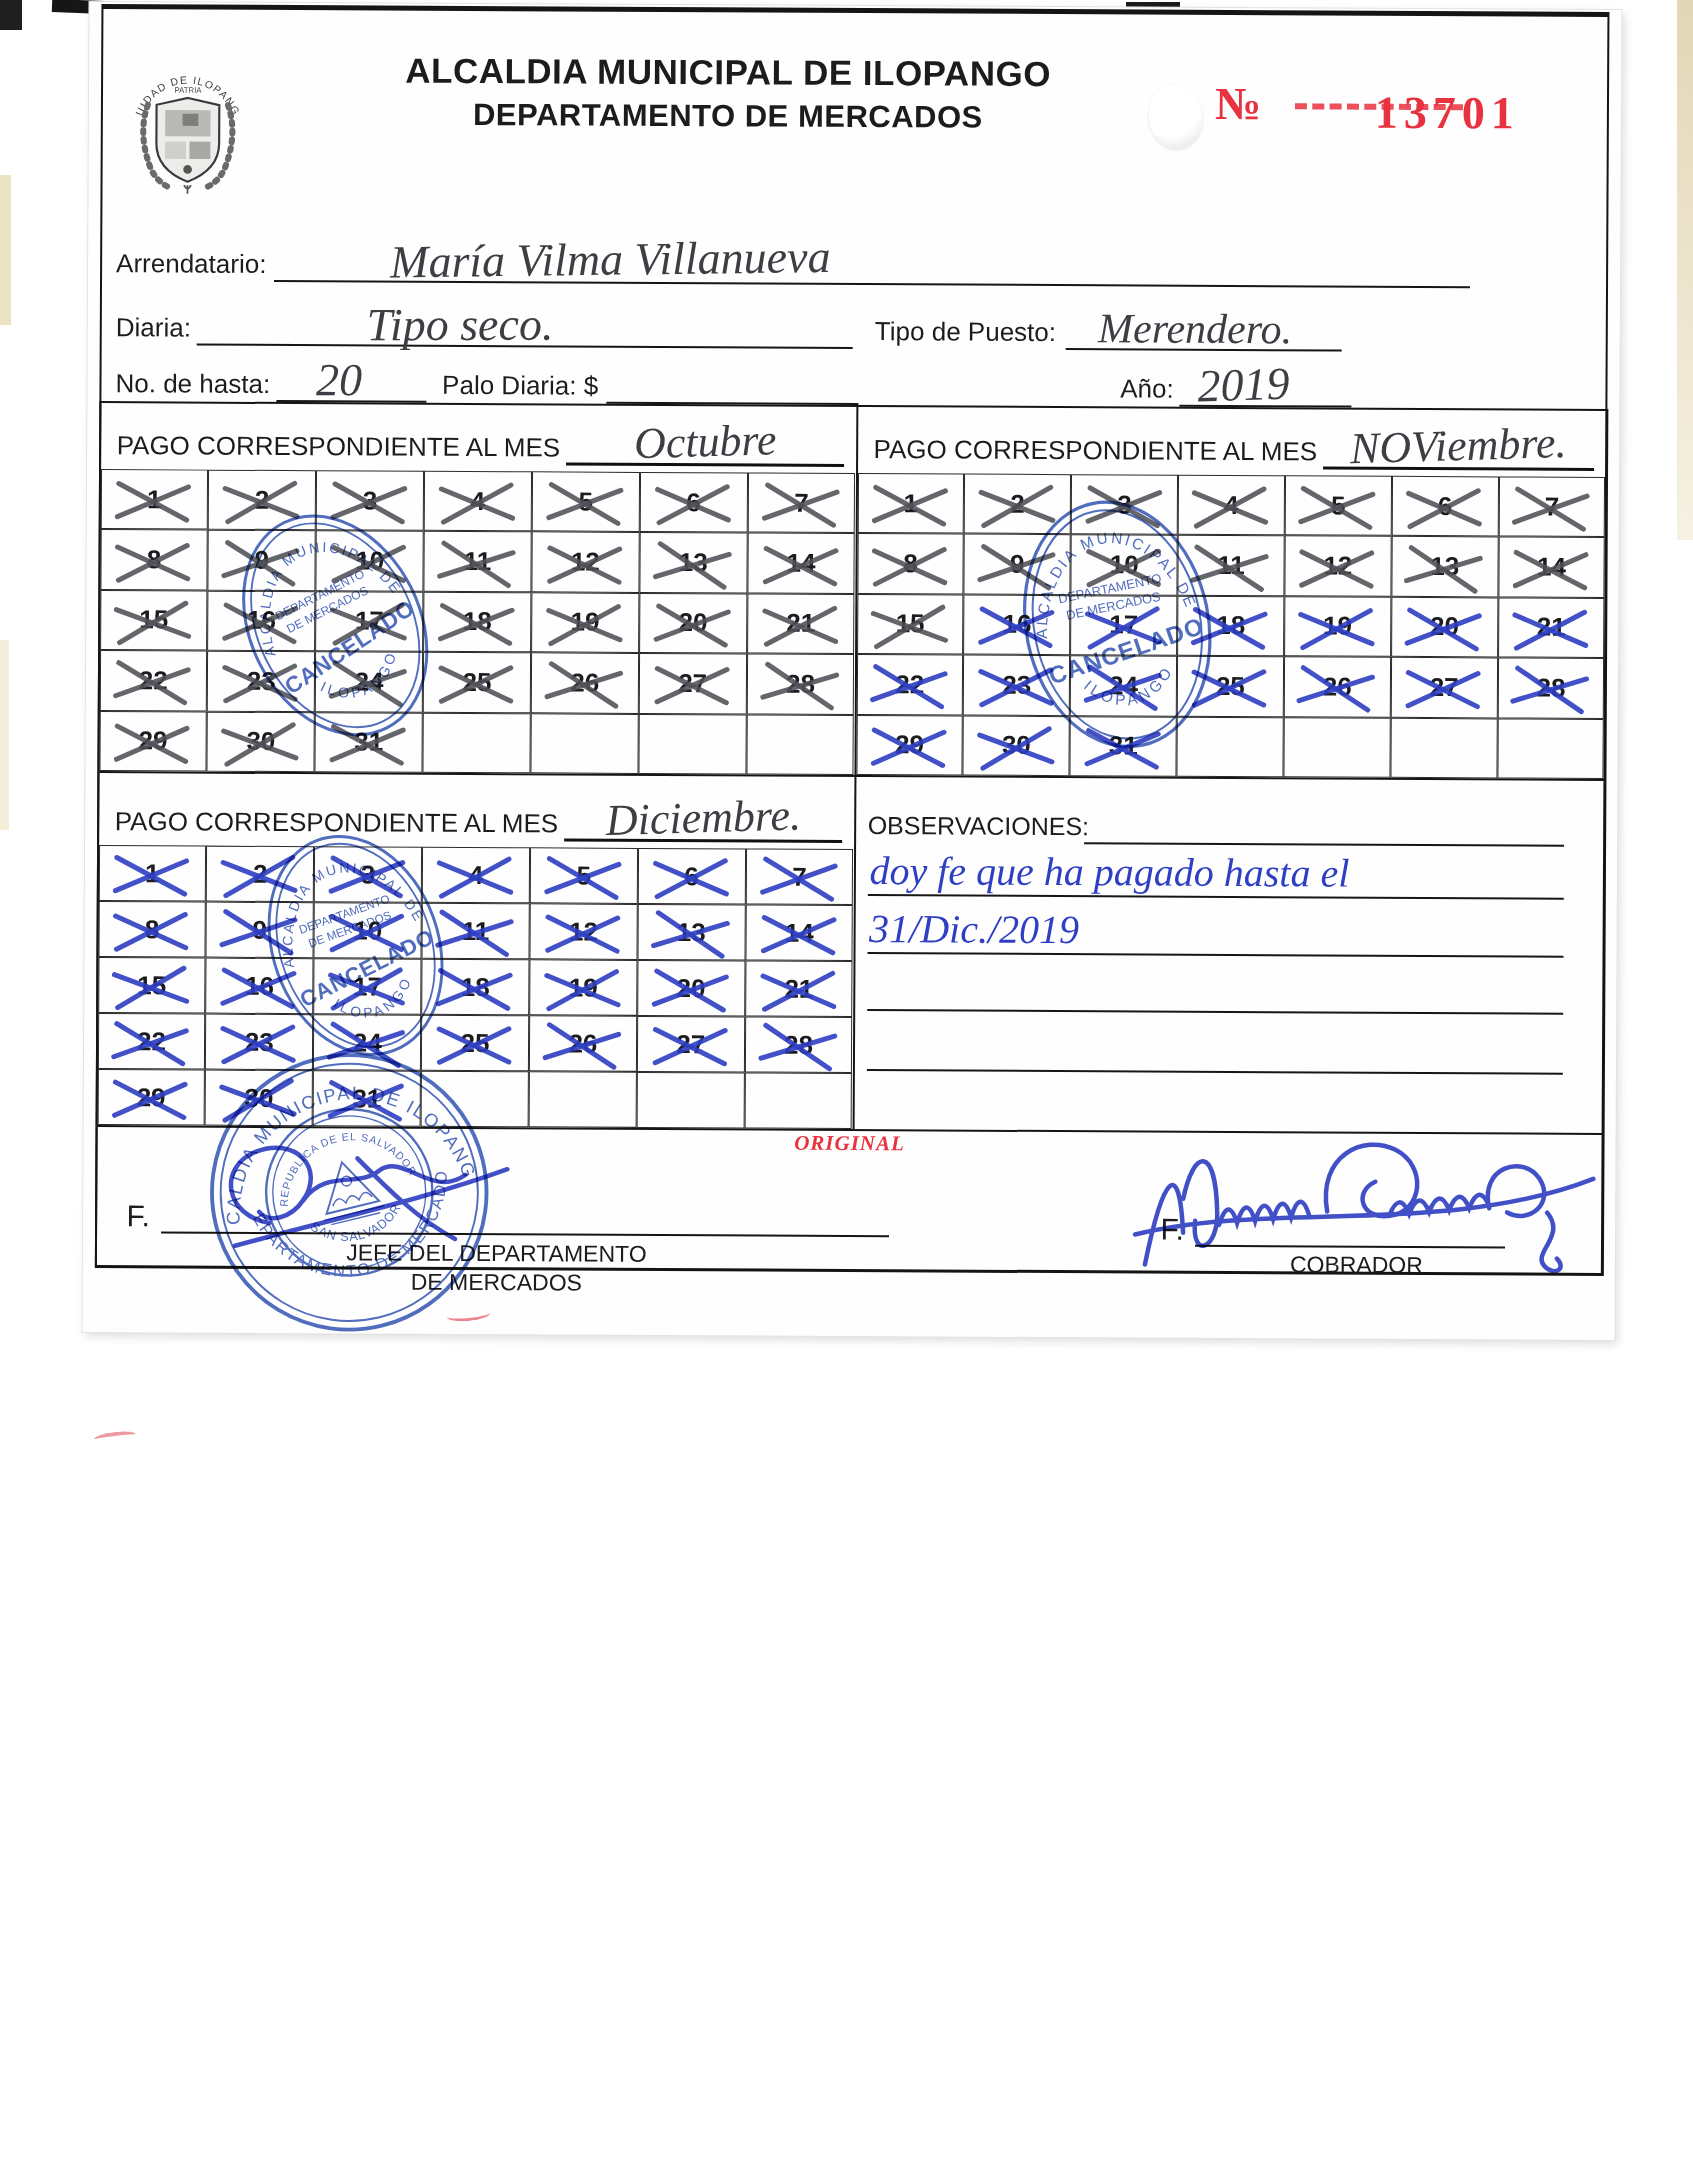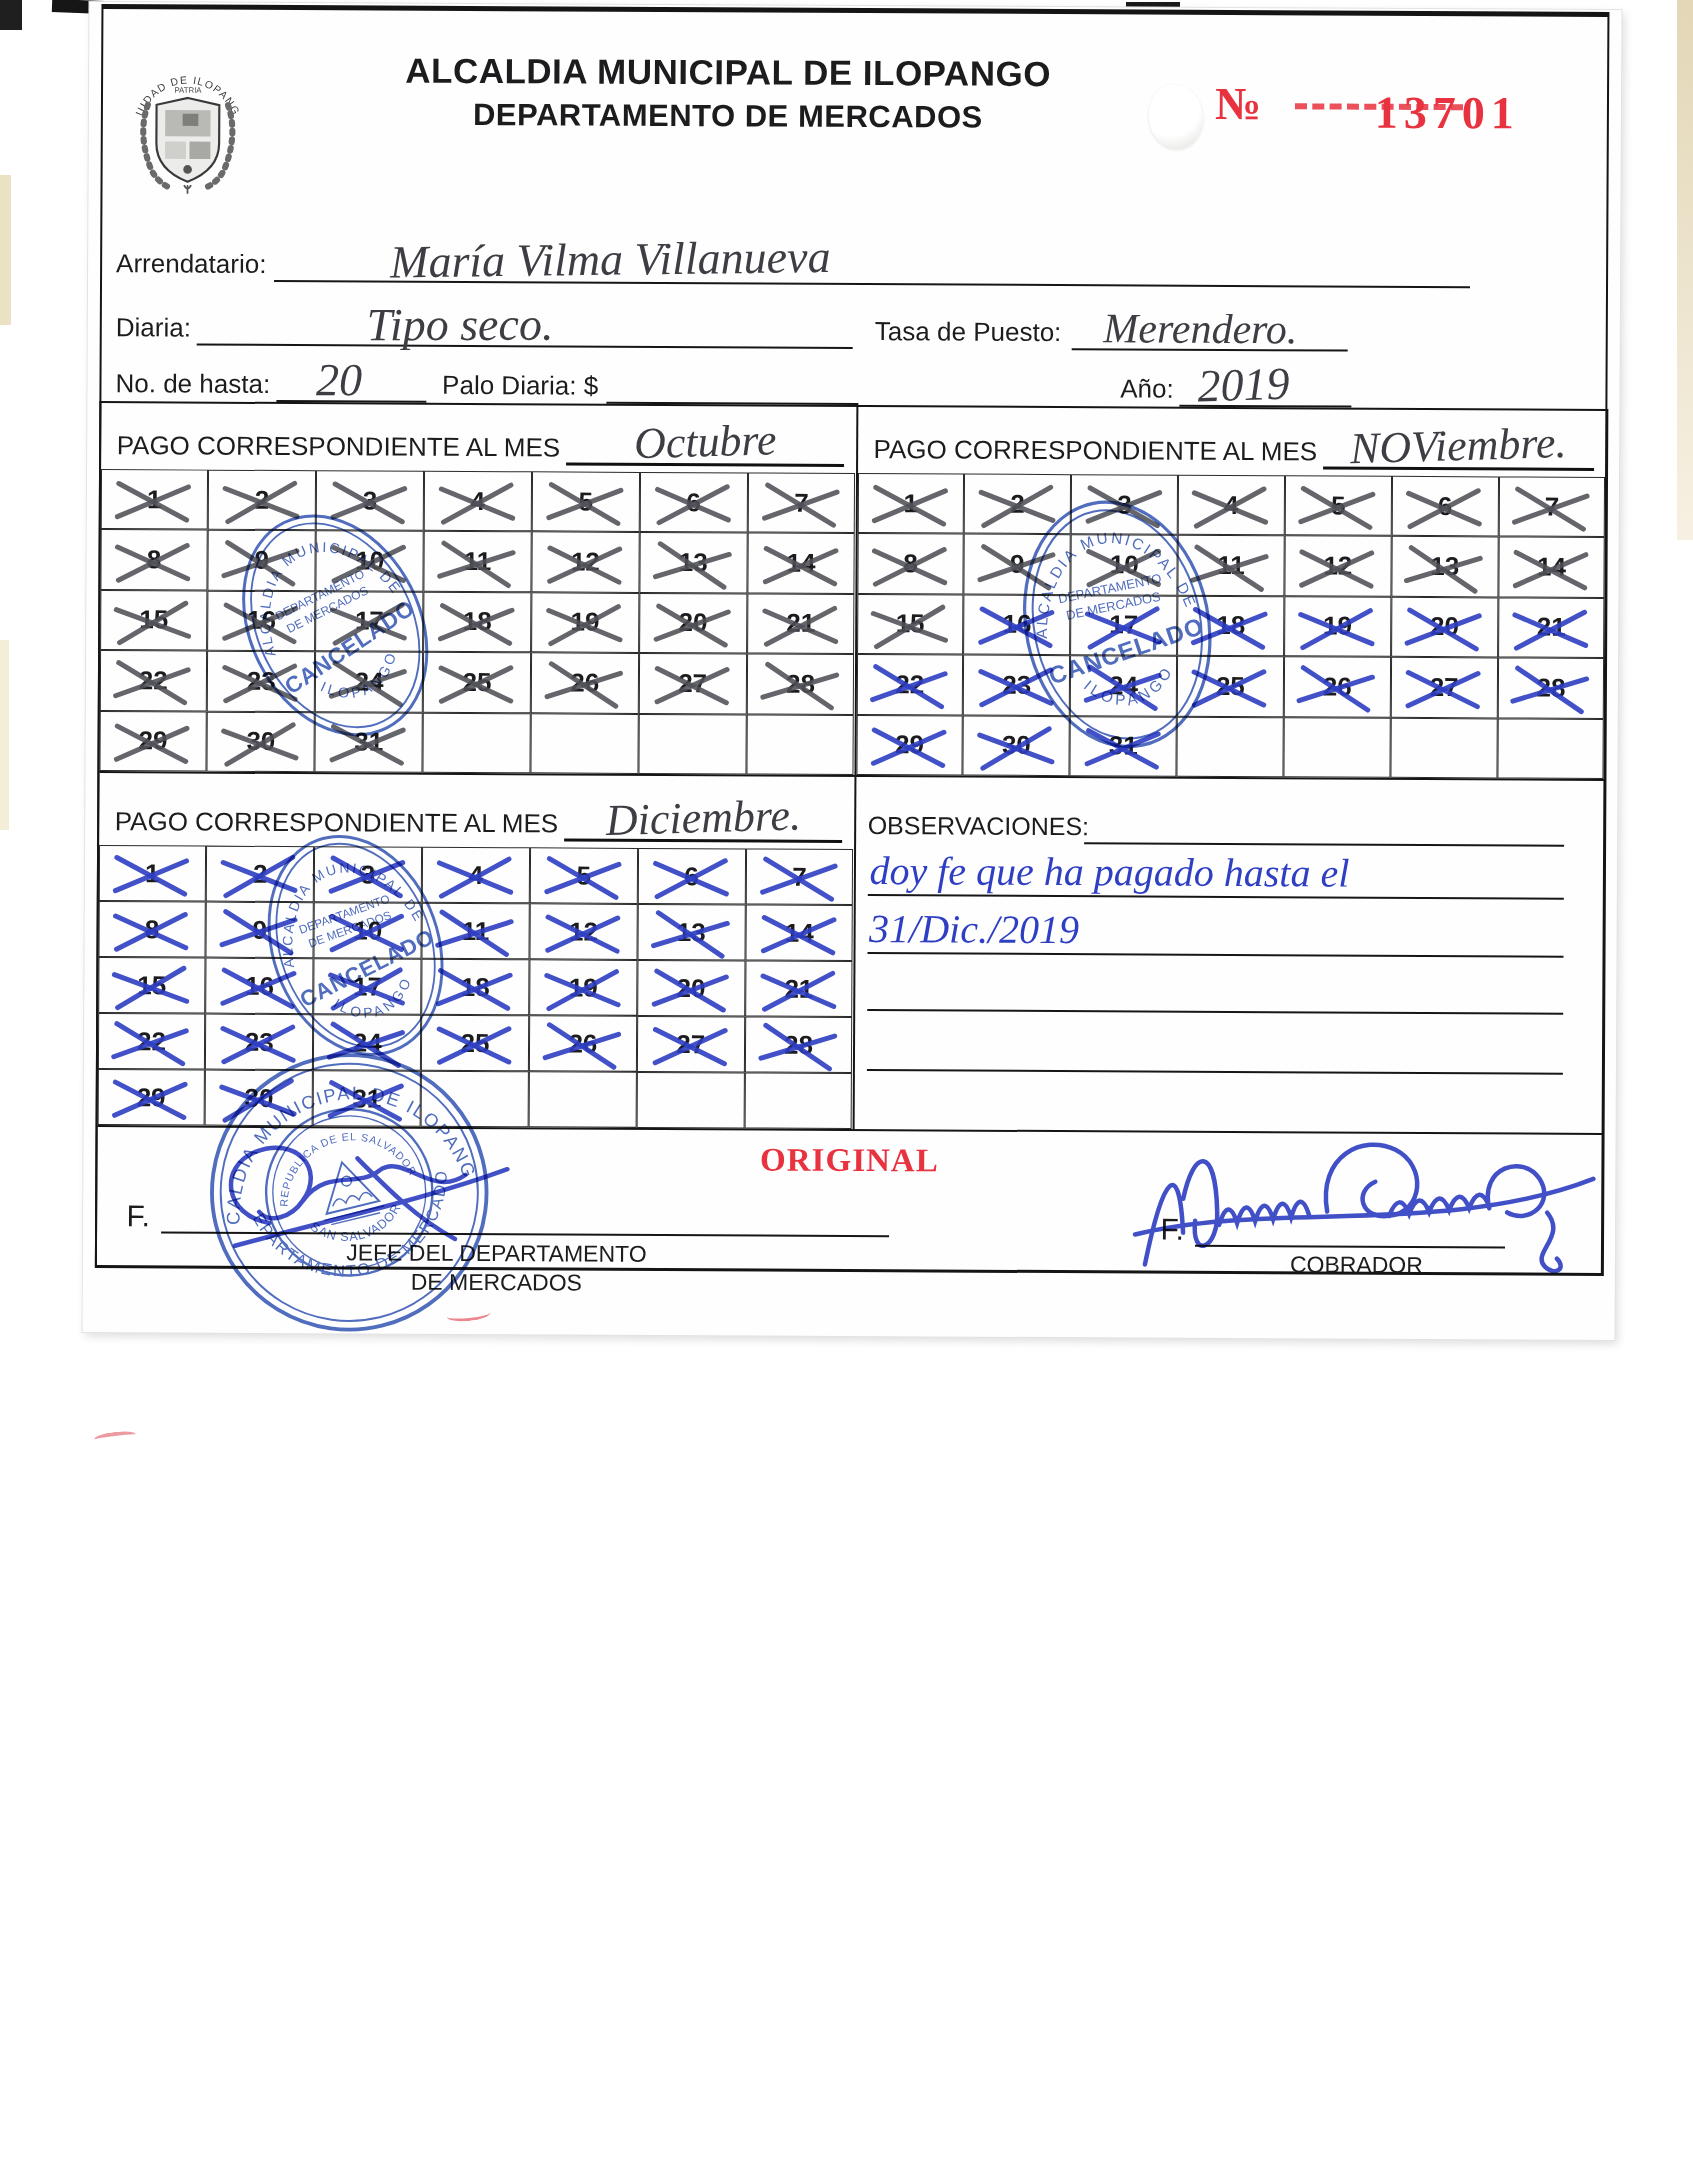--- a/index.html
+++ b/index.html
@@ -86,23 +86,23 @@
   .obs{position:relative;padding:0;}
   .obs-label{position:absolute;left:12px;top:34px;font-size:25px;font-weight:normal;}
   .obs-line0{position:absolute;left:228px;right:40px;top:64px;border-bottom:2.5px solid #161616;}
   .obs-line{position:absolute;left:12px;right:40px;border-bottom:2.5px solid #161616;}
   .obs-hw{position:absolute;left:14px;font-size:40px;}
   .obs-l1{top:117px;} .obs-l2{top:175px;} .obs-l3{top:232px;} .obs-l4{top:292px;}
   .obs-h1{top:70px;}  .obs-h2{top:128px;}
 
   
   .sigband{position:relative;flex:1;}
-  .original{position:absolute;left:50%;top:11px;transform:translateX(-50%);
-            font-family:"Liberation Serif",serif;font-weight:bold;font-size:33px;
-            letter-spacing:1px;color:var(--red);}
+  .original{position:absolute;left:50%;top:0;transform:translateX(-50%);
+            font-family:"Liberation Serif",serif;font-weight:bold;font-size:21px;
+            letter-spacing:1px;color:var(--red);font-style:italic;}
   .sig-f{position:absolute;font-size:30px;}
   .sigline{position:absolute;border-bottom:2.5px solid #161616;}
   .f-left{left:30px;top:72px;}  .line-left{left:64px;top:104px;width:728px;}
   .role-left{position:absolute;left:150px;top:110px;width:500px;text-align:center;font-size:23px;line-height:1.25;}
   .f-right{left:1064px;top:80px;} .line-right{left:1098px;top:112px;width:310px;}
   .role-right{position:absolute;left:1140px;top:118px;width:240px;text-align:center;font-size:23px;}
 
   
   .stamp{position:absolute;mix-blend-mode:multiply;opacity:.82;}
   .st-oct{left:145px;top:489px;width:180px;height:252px;transform:rotate(-27deg);}
@@ -165,21 +165,21 @@
         <span class="fline">
           <span class="hw hw-big">María Vilma Villanueva</span>
         </span>
       </div>
 
       <div class="frow f2">
         <span class="flabel">Diaria:</span>
         <span class="fline l1">
           <span class="hw hw-big">Tipo seco.</span>
         </span>
-        <span class="flabel lab2">Tasa de Puesto:</span>
+        <span class="flabel lab2">Tipo de Puesto:</span>
         <span class="fline l2">
           <span class="hw hw-med">Merendero.</span>
         </span>
       </div>
 
       <div class="frow f3">
         <span class="flabel">No. de hasta:</span>
         <span class="fline l1">
           <span class="hw hw-big">20</span>
         </span>

